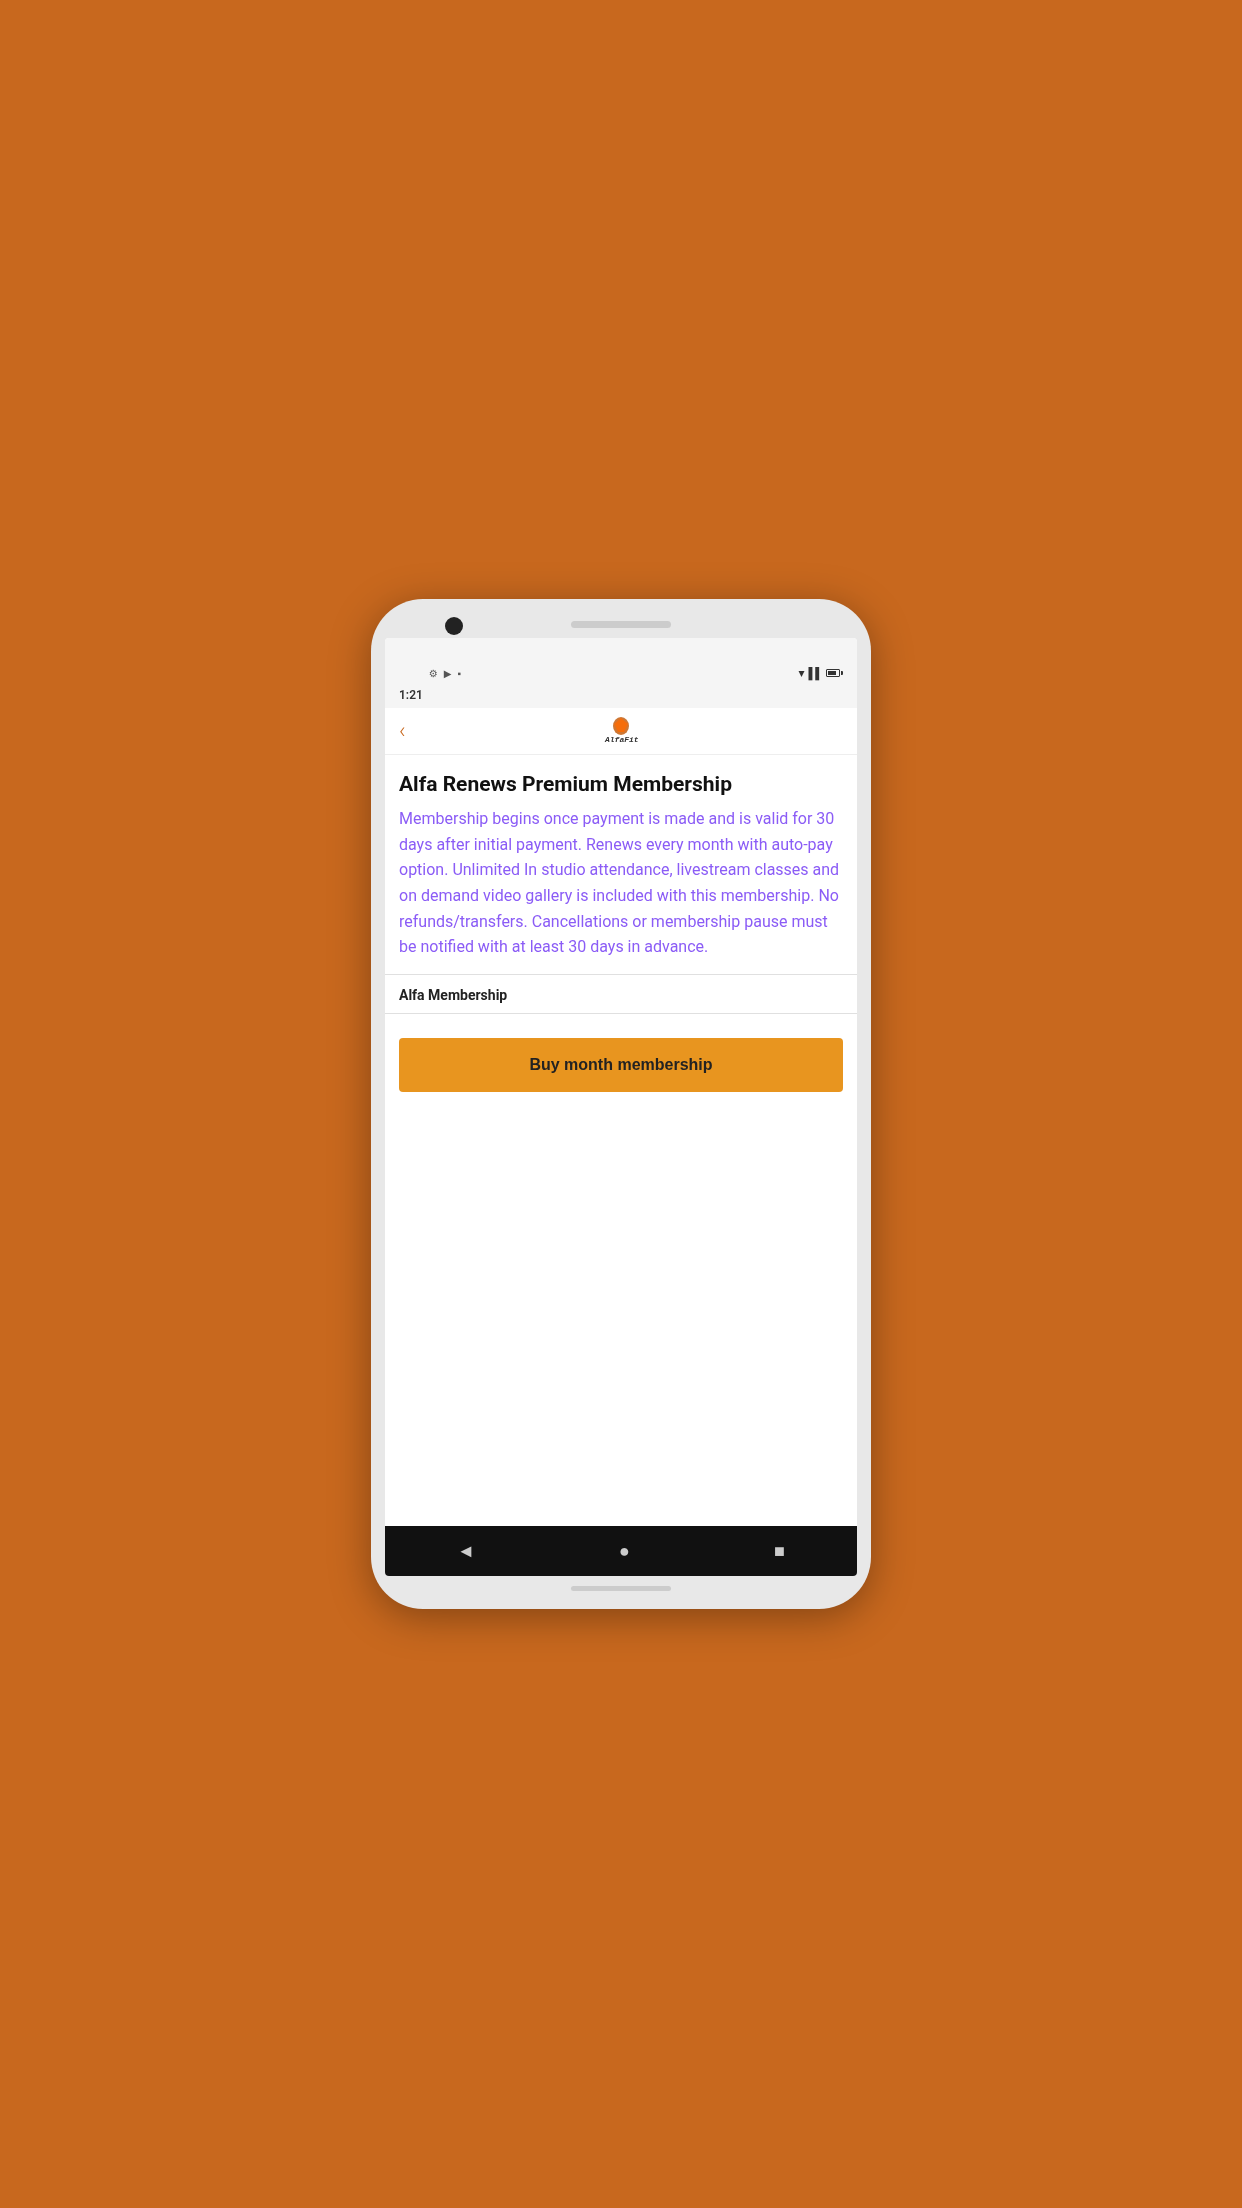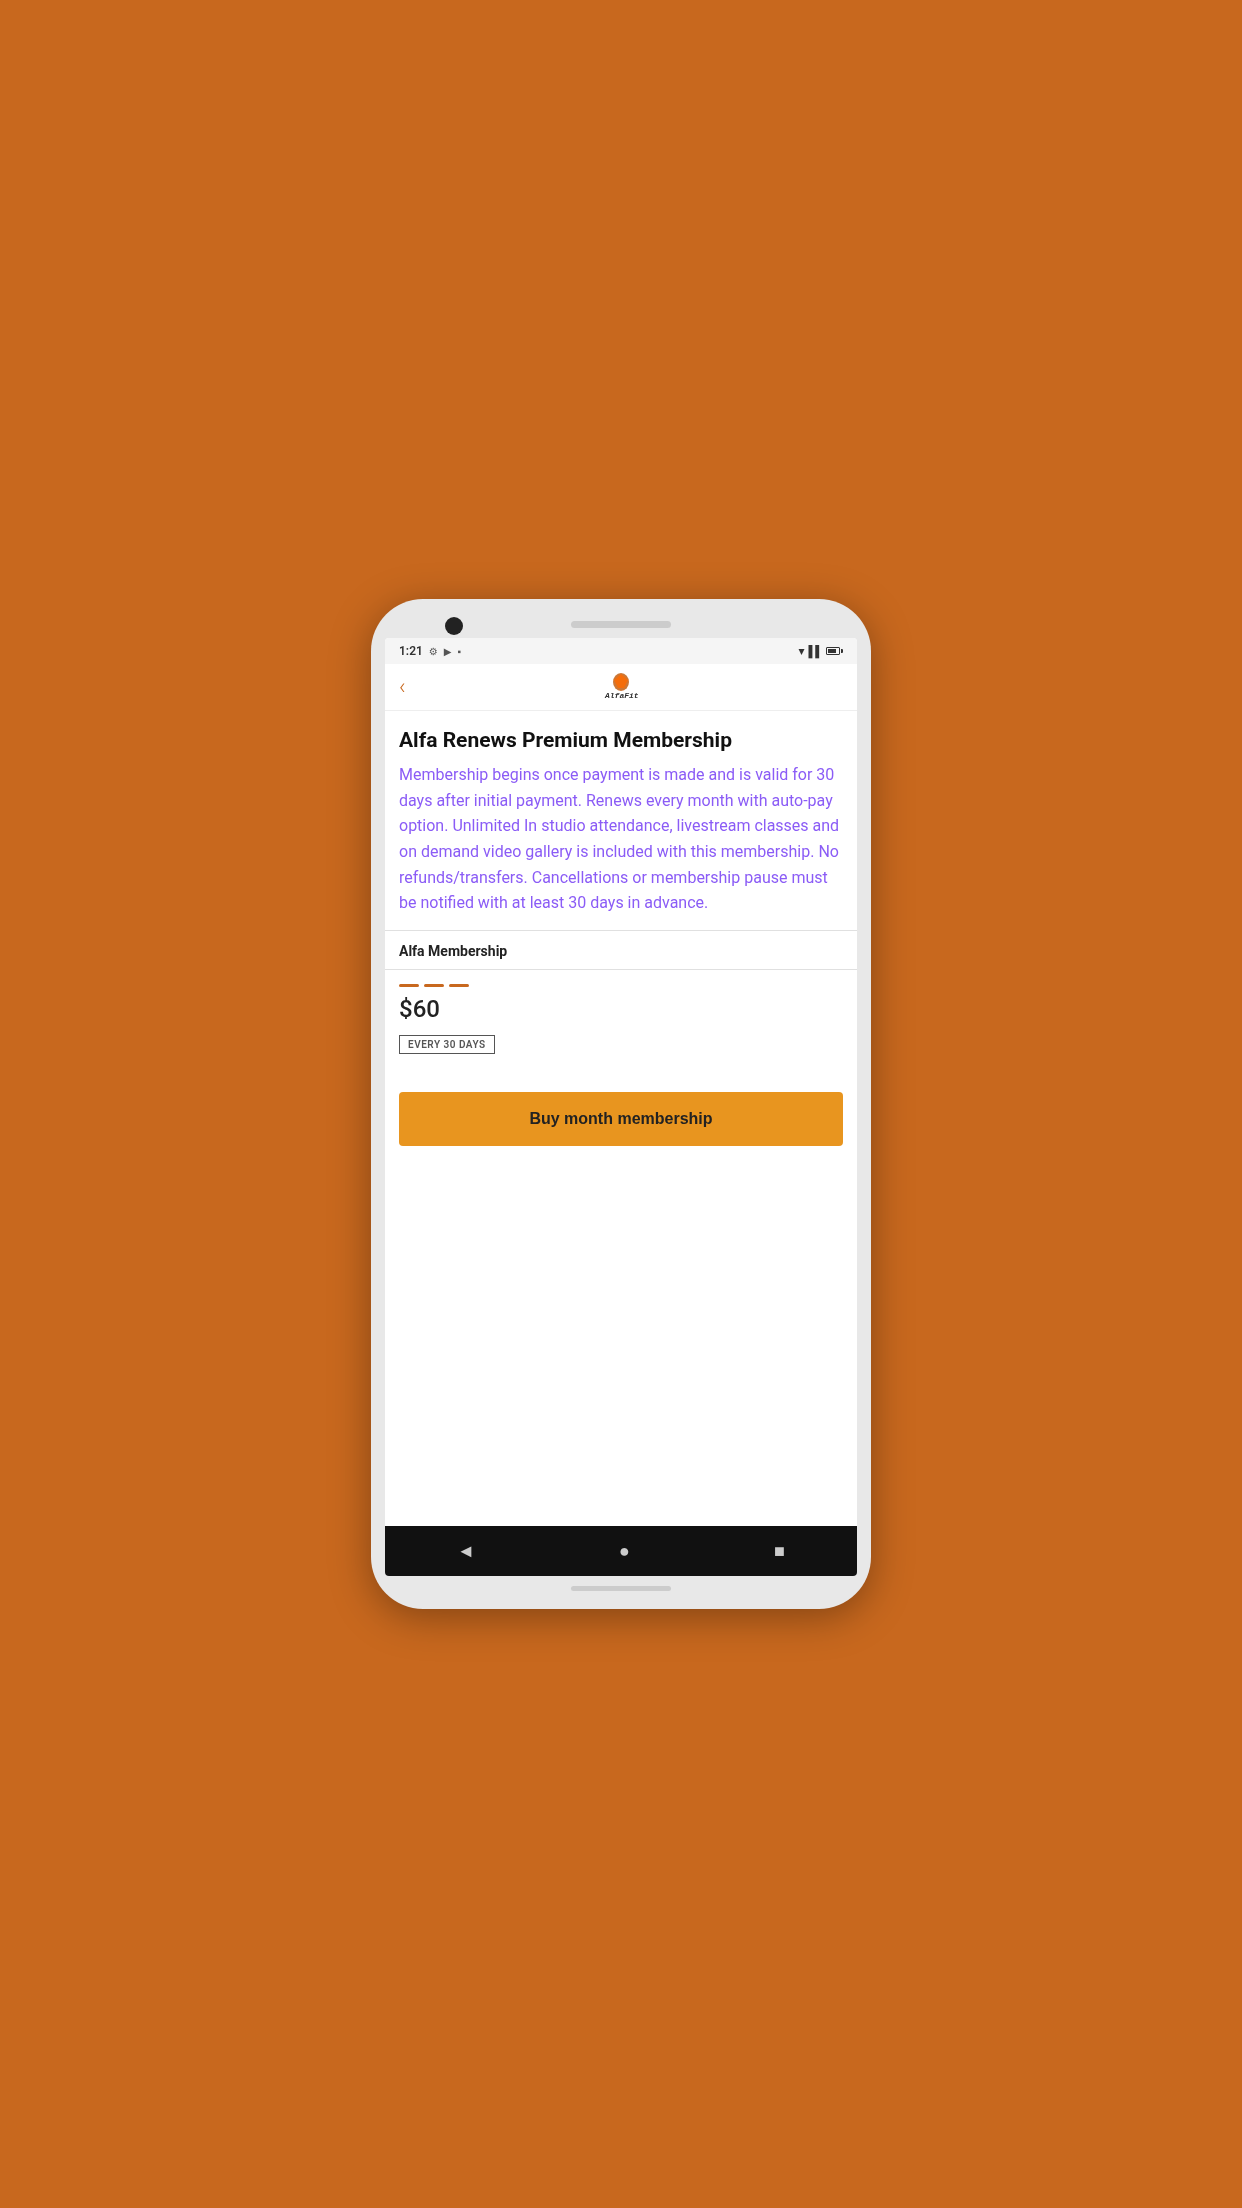--- a/index.html
+++ b/index.html
@@ -77,20 +77,21 @@
     .status-left {
       display: flex;
       align-items: center;
       gap: 6px;
     }
 
     .status-time {
       font-size: 12px;
       font-weight: 600;
       color: #333;
+      margin-top: 44px;
     }
 
     .status-icon {
       font-size: 10px;
       color: #555;
     }
 
     .status-right {
       display: flex;
       align-items: center;
@@ -323,29 +324,20 @@
       <h1 class="page-title">Alfa Renews Premium Membership</h1>
 
       <p class="page-description">Membership begins once payment is made and is valid for 30 days after initial payment. Renews every month with auto-pay option. Unlimited In studio attendance, livestream classes and on demand video gallery is included with this membership.  No refunds/transfers. Cancellations or membership pause must be notified with at least 30 days in advance.</p>
 
       <div class="divider"></div>
 
       <div class="section-title">Alfa Membership</div>
 
       <div class="divider2"></div>
 
-      <div class="membership-card">
-        <div class="membership-dash">
-          <div class="dash-line"></div>
-          <div class="dash-line"></div>
-          <div class="dash-line"></div>
-        </div>
-        <div class="price">$60</div>
-        <div class="frequency-badge">EVERY 30 DAYS</div>
-      </div>
 
       <div class="buy-section">
         <button class="buy-btn">Buy month membership</button>
       </div>
 
       <div class="extra-space"></div>
 
     </div>
 
     <div class="nav-bar">

